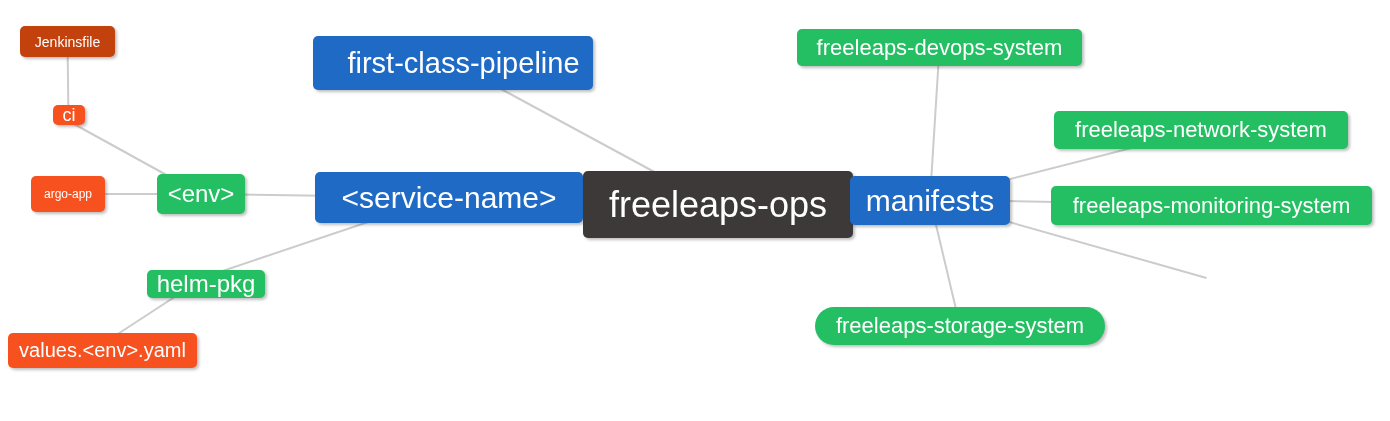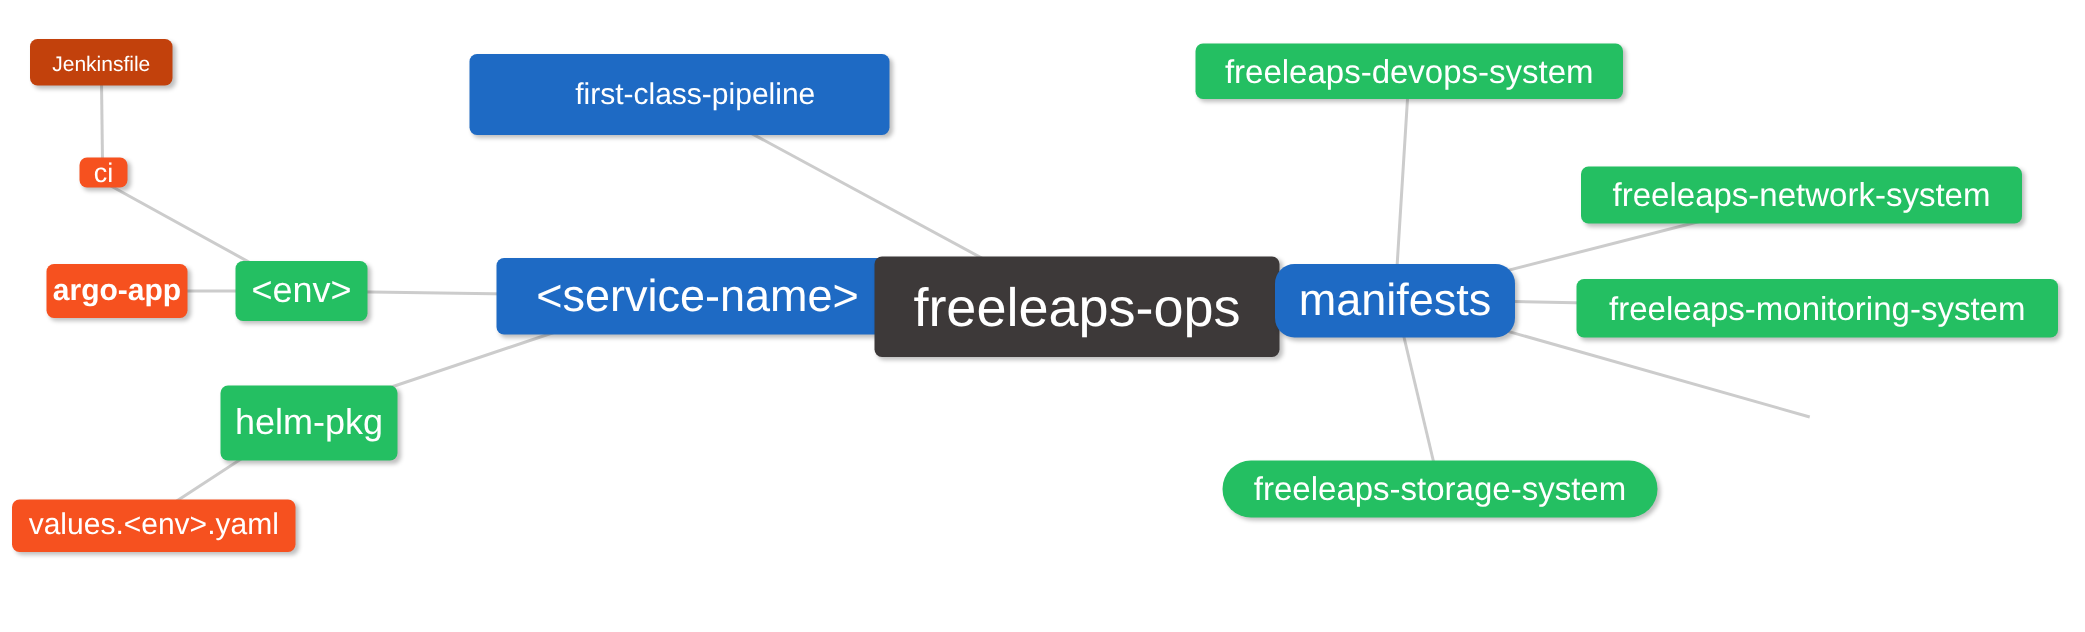--- a/index.html
+++ b/index.html
@@ -65,35 +65,35 @@
     <line x1="930" y1="199.5" x2="1202" y2="130"></line>
     <line x1="930" y1="199.5" x2="1211" y2="205"></line>
     <line x1="930" y1="199.5" x2="1206.5" y2="278"></line>
     <line x1="930" y1="199.5" x2="960" y2="326"></line>
   </svg>
 
   <div class="node c-orange" style="left:20px;  top:26px;  width:95px;  height:31px; font-size:14px;">Jenkinsfile</div>
 
   <div class="node c-red" style="left:53px;  top:105px; width:32px;  height:20px; font-size:18px;">ci</div>
 
-  <div class="node c-red" style="left:31px;  top:176px; width:94px;  height:36px; font-size:20px;font-weight:bold;">argo-app</div>
+  <div class="node c-red" style="left:31px;  top:176px; width:74px;  height:36px; font-size:12px;">argo-app</div>
 
   <div class="node c-green" style="left:157px; top:174px; width:88px;  height:40px; font-size:24px;">&lt;env&gt;</div>
 
-  <div class="node c-green" style="left:147px; top:257px; width:118px; height:50px; font-size:24px;">helm-pkg</div>
+  <div class="node c-green" style="left:147px; top:270px; width:118px; height:28px; font-size:24px;">helm-pkg</div>
 
   <div class="node c-red" style="left:8px;   top:333px; width:189px; height:35px; font-size:20px;">values.&lt;env&gt;.yaml</div>
 
-  <div class="node c-blue" style="left:313px; top:36px;  width:280px; height:54px; font-size:20px;padding-left:21px;">first-class-pipeline</div>
+  <div class="node c-blue" style="left:313px; top:36px;  width:280px; height:54px; font-size:29px;padding-left:21px;">first-class-pipeline</div>
 
-  <div class="node c-blue" style="left:315px; top:172px; width:268px; height:51px; font-size:30px;margin-left:16px;">&lt;service-name&gt;</div>
+  <div class="node c-blue" style="left:315px; top:172px; width:268px; height:51px; font-size:30px;">&lt;service-name&gt;</div>
 
   <div class="node c-root" style="left:583px; top:171px; width:270px; height:67px; font-size:36px;">freeleaps-ops</div>
 
-  <div class="node c-blue" style="left:850px; top:176px; width:160px; height:49px; font-size:30px;border-radius:13px;">manifests</div>
+  <div class="node c-blue" style="left:850px; top:176px; width:160px; height:49px; font-size:30px;">manifests</div>
 
   <div class="node c-green" style="left:797px;  top:29px;  width:285px; height:37px; font-size:22px;">freeleaps-devops-system</div>
 
   <div class="node c-green" style="left:1054px; top:111px; width:294px; height:38px; font-size:22px;">freeleaps-network-system</div>
 
   <div class="node c-green" style="left:1051px; top:186px; width:321px; height:39px; font-size:22px;">freeleaps-monitoring-system</div>
 
 
   <div class="node c-green" style="left:815px;  top:307px; width:290px; height:38px; font-size:22px;border-radius:19px;">freeleaps-storage-system</div>
 

